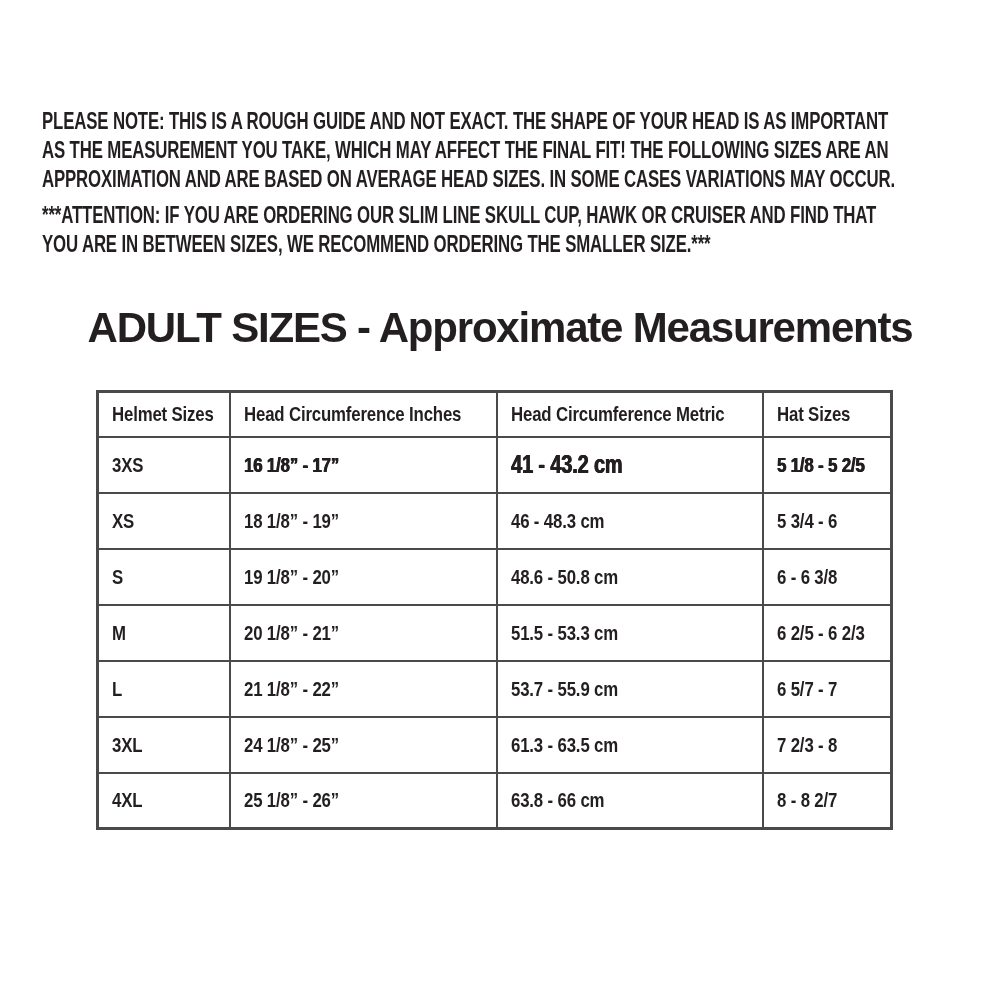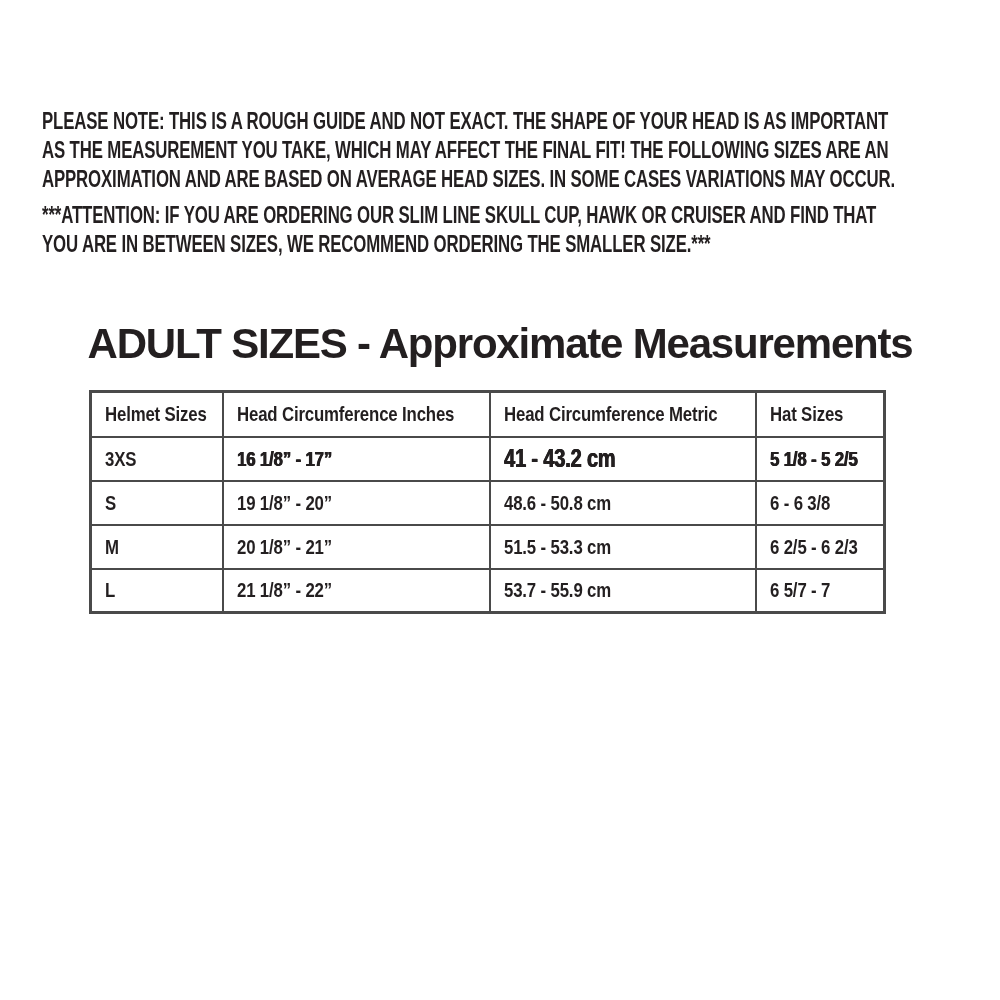--- a/index.html
+++ b/index.html
@@ -17,36 +17,36 @@
   .cx{
     display:inline-block;white-space:nowrap;
     transform:scaleX(0.70);transform-origin:0 50%;
     letter-spacing:-0.2px;
   }
   .note,.attention{position:absolute;left:42px;}
   .note{top:106px;}
   .attention{top:200px;}
   .pline{font-weight:bold;font-size:24px;line-height:29px;height:29px;}
   .title-wrap{
-    position:absolute;left:0;top:318px;width:1000px;text-align:center;
+    position:absolute;left:0;top:302px;width:1000px;text-align:center;
     font-size:42px;font-weight:bold;letter-spacing:-1.2px;line-height:52px;
   }
   table.size-table{
-    position:absolute;left:89px;top:390px;width:794px;
+    position:absolute;left:96px;top:390px;width:794px;
     border-collapse:collapse;table-layout:fixed;
     border:3px solid var(--border);
   }
   .size-table th,.size-table td{
     border:2px solid var(--border);
     text-align:left;vertical-align:middle;
     padding:0 0 0 13px;
     font-size:21px;font-weight:bold;overflow:hidden;
   }
   .size-table thead tr{height:45px;}
-  .size-table tbody tr{height:44px;}
+  .size-table tbody tr{height:56px;}
   .size-table .cx{transform:scaleX(0.80);}
   
   .heavy .cx{
     text-shadow:0.6px 0 0 currentColor,-0.4px 0 0 currentColor;
   }
   .metric-big .cx{font-size:25px;}
   .col-helmet{width:132px;}
   .col-inches{width:267px;}
   .col-metric{width:266px;}
   .col-hat{width:129px;}
@@ -85,31 +85,49 @@
     </tr>
   </thead>
   <tbody>
     <tr>
       <td><span class="cx">3XS</span></td>
       <td class="heavy"><span class="cx">16 1/8” - 17”</span></td>
       <td class="heavy metric-big"><span class="cx">41 - 43.2 cm</span></td>
       <td class="heavy"><span class="cx">5 1/8 - 5 2/5</span></td>
     </tr>
     <tr>
+      <td><span class="cx">XS</span></td>
+      <td><span class="cx">18 1/8” - 19”</span></td>
+      <td><span class="cx">46 - 48.3 cm</span></td>
+      <td><span class="cx">5 3/4 - 6</span></td>
+    </tr>
+    <tr>
       <td><span class="cx">S</span></td>
       <td><span class="cx">19 1/8” - 20”</span></td>
       <td><span class="cx">48.6 - 50.8 cm</span></td>
       <td><span class="cx">6 - 6 3/8</span></td>
     </tr>
     <tr>
       <td><span class="cx">M</span></td>
       <td><span class="cx">20 1/8” - 21”</span></td>
       <td><span class="cx">51.5 - 53.3 cm</span></td>
       <td><span class="cx">6 2/5 - 6 2/3</span></td>
     </tr>
     <tr>
       <td><span class="cx">L</span></td>
       <td><span class="cx">21 1/8” - 22”</span></td>
       <td><span class="cx">53.7 - 55.9 cm</span></td>
       <td><span class="cx">6 5/7 - 7</span></td>
     </tr>
+    <tr>
+      <td><span class="cx">3XL</span></td>
+      <td><span class="cx">24 1/8” - 25”</span></td>
+      <td><span class="cx">61.3 - 63.5 cm</span></td>
+      <td><span class="cx">7 2/3 - 8</span></td>
+    </tr>
+    <tr>
+      <td><span class="cx">4XL</span></td>
+      <td><span class="cx">25 1/8” - 26”</span></td>
+      <td><span class="cx">63.8 - 66 cm</span></td>
+      <td><span class="cx">8 - 8 2/7</span></td>
+    </tr>
   </tbody>
 </table>
 
 </body></html>

